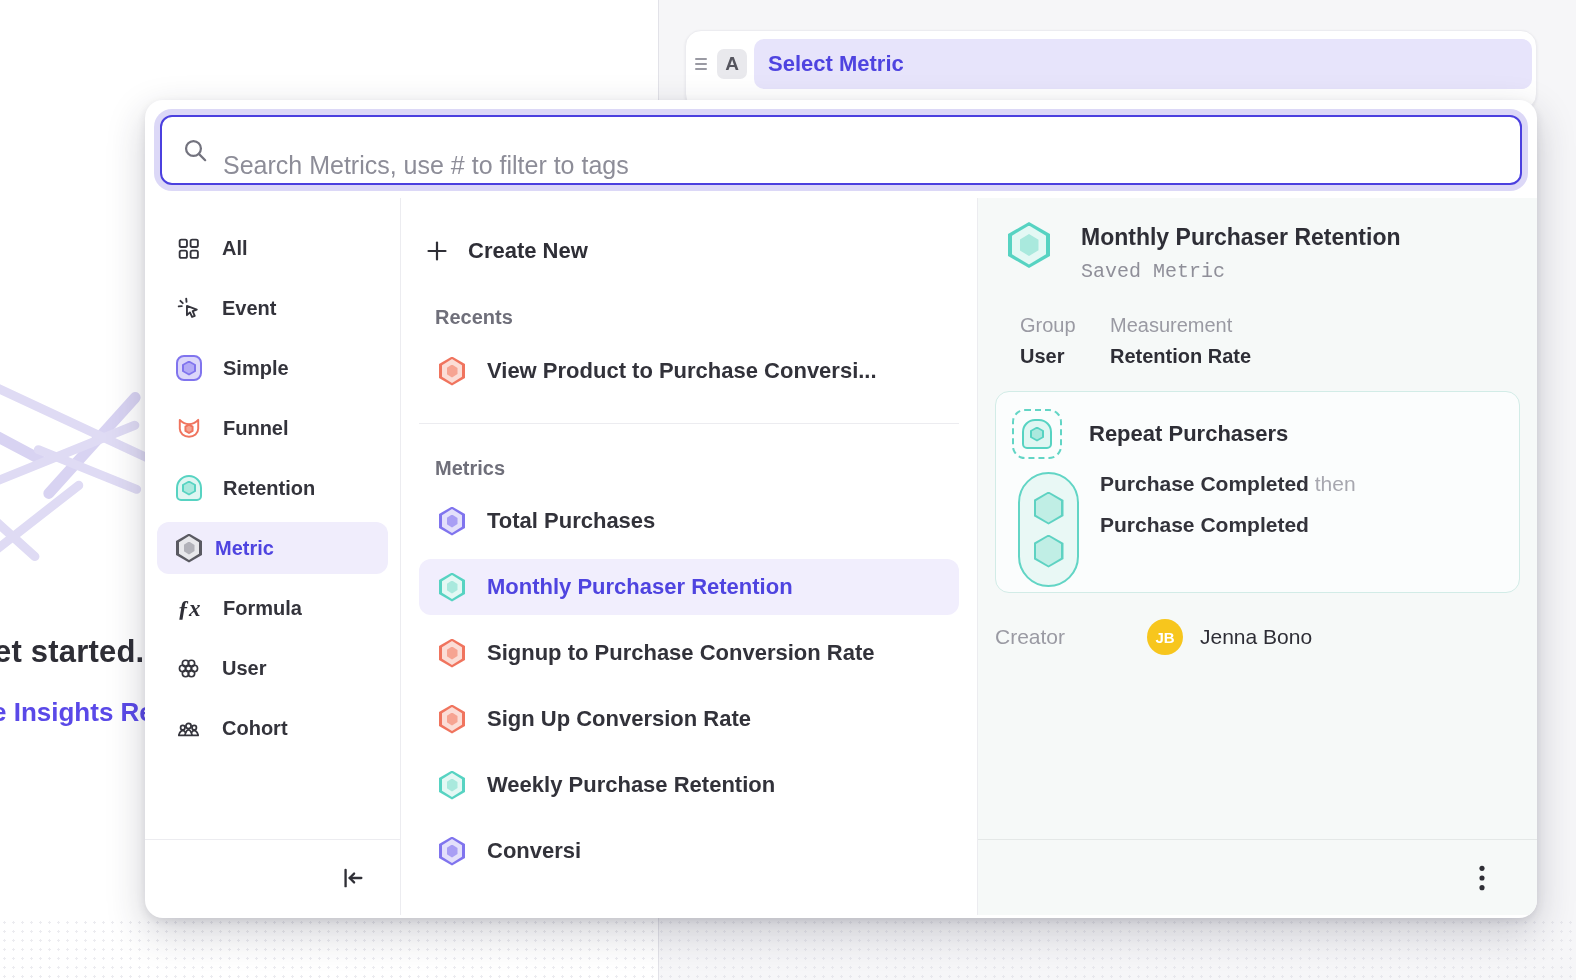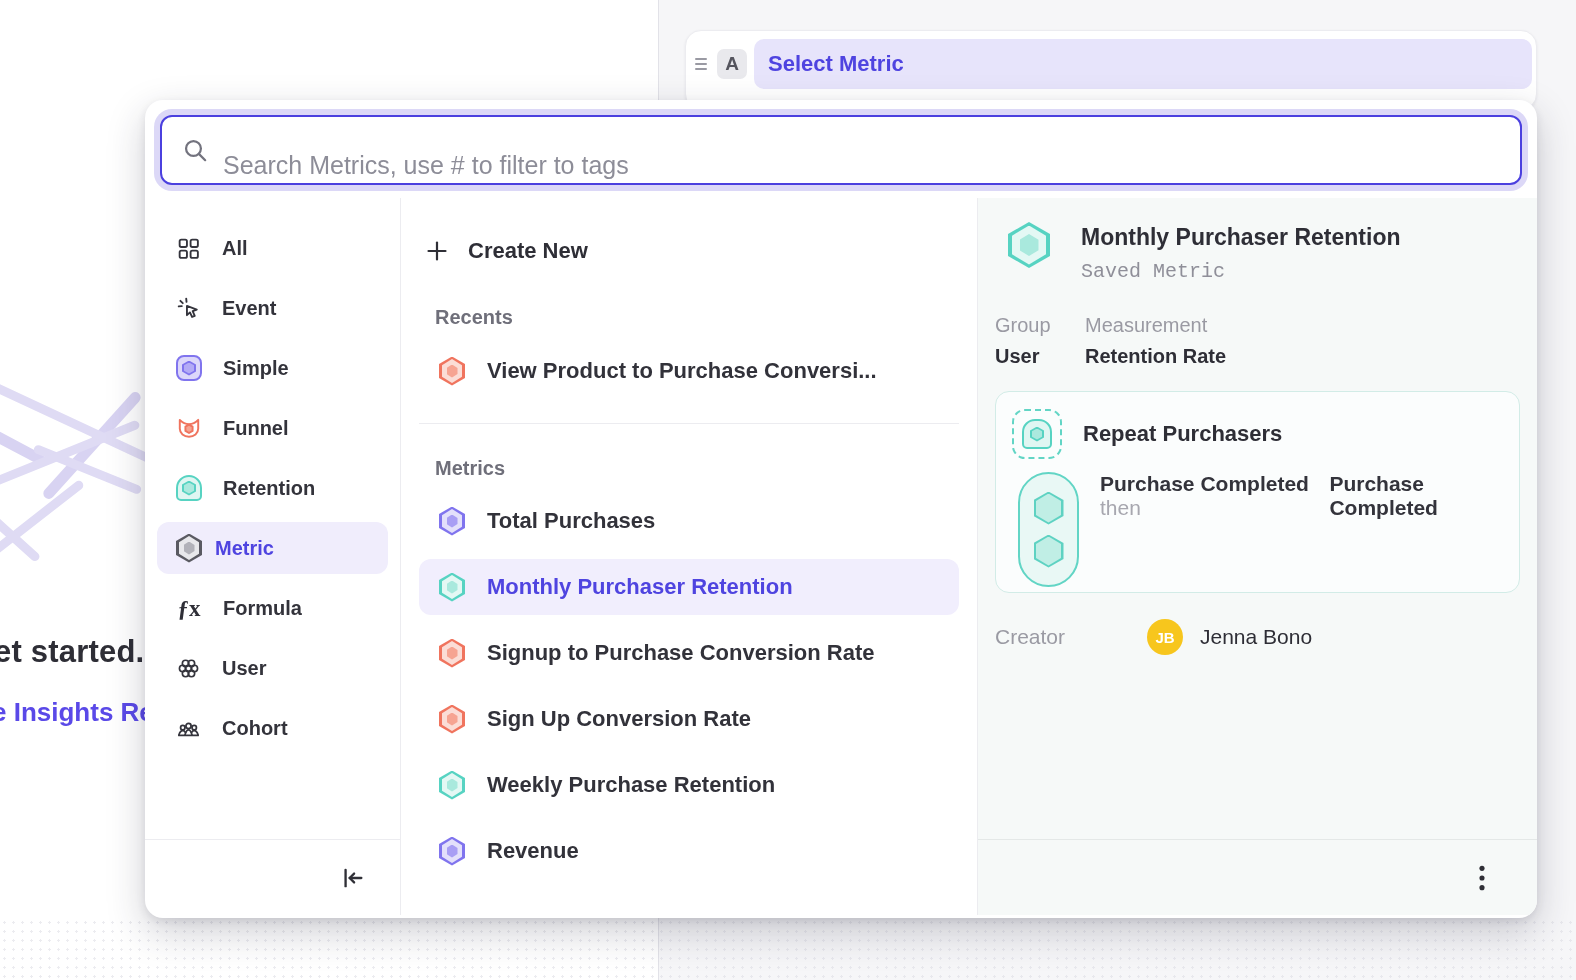--- a/index.html
+++ b/index.html
@@ -85,47 +85,47 @@
   .rounded-sq-icon { width:26px; height:26px; border:2px solid #8074ee; background:#dcd7fa; border-radius:8px;
     display:flex; align-items:center; justify-content:center; flex:none; }
   .arch-icon { width:26px; height:26px; border:2px solid #57d3c2; background:#e0f6f2; border-radius:13px 13px 5px 5px;
     display:flex; align-items:center; justify-content:center; flex:none; }
   .mini-hex { position:relative; width:14px; height:15px; }
   .mini-hex i { position:absolute; display:block; clip-path:polygon(50% 0,100% 26%,100% 74%,50% 100%,0 74%,0 26%); }
   .mini-hex .o { inset:0; background:var(--mb,#8074ee); }
   .mini-hex .c2 { inset:2px 2px; background:var(--mf,#b3aaf6); }
   .mini-hex.tealv { --mb:#57d3c2; --mf:#abe9de; }
 
-  .fx-icon { font-family:"Liberation Serif","DejaVu Serif",serif; font-weight:700;
+  .fx-icon { font-family:"Liberation Serif","DejaVu Serif",serif; font-style:italic; font-weight:700;
     font-size:23px; color:#2f2f37; width:26px; text-align:center; flex:none; line-height:1; }
 
   
   .detail { flex:1; position:relative; background:#f6f9f8; padding:24px 17px 0 17px; }
   .d-header { display:flex; gap:31px; padding-left:13px; }
   .d-title { font-size:23px; font-weight:700; color:#2e2e36; padding-top:2px; }
   .d-sub { font-size:20px; color:#8f8f99; margin-top:9px;font-family:Liberation Mono, monospace; }
   .d-meta { display:flex; margin-top:31px; }
-  .d-meta .col1 { width:90px; }
+  .d-meta .col1 { width:90px;margin-left:25px; }
   .meta-label { font-size:20px; color:#9a9aa3; }
   .meta-value { font-size:20px; font-weight:700; color:#2e2e36; margin-top:8px; }
 
   .def-card { margin-top:23px; height:202px; background:#fbfdfd; border:1.5px solid #d2ece7; border-radius:14px; padding:17px 16px; }
-  .def-head { display:flex; align-items:center; gap:21px; }
+  .def-head { display:flex; align-items:center; gap:27px; }
   .dashed-icon { width:50px; height:50px; border:2px dashed #62d5c5; border-radius:13px;
     display:flex; align-items:center; justify-content:center; flex:none; }
   .dashed-icon .arch-icon { width:30px; height:30px; }
   .def-title { font-size:22px; font-weight:700; color:#2e2e36; }
   .def-body { display:flex; margin-top:13px; padding-left:6px; gap:21px; }
   .capsule { width:61px; height:115px; border:2px solid #62d5c5; background:#e9f8f5; border-radius:31px;
     display:flex; flex-direction:column; align-items:center; justify-content:center; gap:10px; flex:none; }
   .cap-hex { position:relative; width:30px; height:33px; }
   .cap-hex i { position:absolute; display:block; clip-path:polygon(50% 0,100% 26%,100% 74%,50% 100%,0 74%,0 26%); }
   .cap-hex .o { inset:0; background:#5ed2c2; }
   .cap-hex .c2 { inset:2px 2.5px; background:#c0eee5; }
-  .steps { display:flex; flex-direction:row; justify-content:flex-start; gap:17px; }
+  .steps { display:flex; flex-direction:column; justify-content:flex-start; gap:17px; }
   .step-line { font-size:21px; font-weight:600; color:#33333b; }
   .step-conn { color:#a7a7af; font-weight:400; }
 
   .creator-row { display:flex; align-items:center; margin-top:26px; }
   .creator-label { width:152px; font-size:21px; color:#9a9aa3; }
   .avatar { width:36px; height:36px; border-radius:50%; background:#f7c61d; color:#ffffff;
     font-size:15px; font-weight:700; display:flex; align-items:center; justify-content:center; flex:none; }
   .creator-name { font-size:21px; color:#2e2e36; margin-left:17px; }
 
   .d-footer { position:absolute; left:0; right:0; bottom:0; height:76px; border-top:1px solid #e4e8e7;
@@ -356,21 +356,21 @@
             </span>
           <span class="lbl">Weekly Purchase Retention</span>
         </div>
 
         <div class="m-item">
           <span class="hex purple">
               <i class="o"></i>
               <i class="m"></i>
               <i class="c"></i>
             </span>
-          <span class="lbl">Revenue</span>
+          <span class="lbl">Conversi</span>
         </div>
 
       </div>
 
       <div class="detail">
 
         <div class="d-header">
           <span class="hex teal big">
               <i class="o"></i>
               <i class="m"></i>

